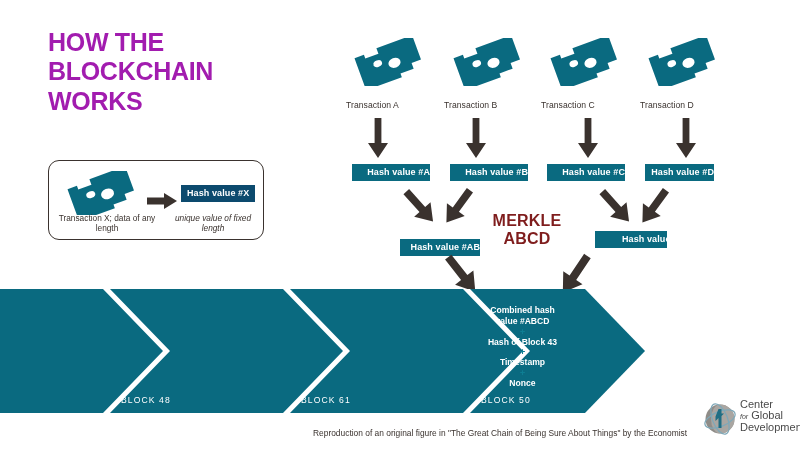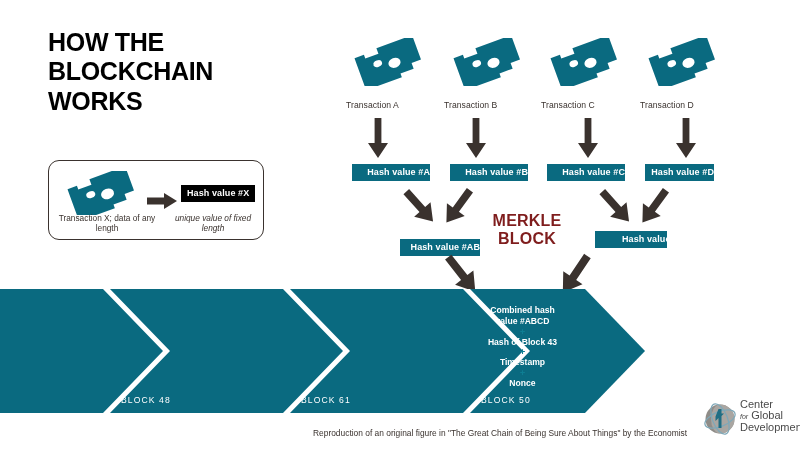--- a/index.html
+++ b/index.html
@@ -7,35 +7,35 @@
     width:800px;height:450px;overflow:hidden;background:#ffffff;
     font-family:"Liberation Sans", sans-serif;
     -webkit-font-smoothing:antialiased;
   }
   #stage{position:relative;width:800px;height:450px;}
 
   
   #title{
     position:absolute;left:48px;top:28px;width:260px;
     font-size:25px;font-weight:bold;line-height:1.17;
-    letter-spacing:-0.3px;color:#000000;text-transform:uppercase;
+    letter-spacing:-0.3px;color:#a21caf;text-transform:uppercase;
   }
   #title .ln{display:block;}
 
   
   #legend{
     position:absolute;left:48px;top:160px;width:216px;height:80px;
     border:1.6px solid #3A322E;border-radius:11px;background:#fff;
     box-sizing:border-box;
   }
   .legend-doc{position:absolute;left:16px;top:10px;}
   .legend-arrow{position:absolute;left:98px;top:32px;}
   .legend-hashbox{
     position:absolute;left:132px;top:24px;
-    background:#000000;color:#fff;font-size:9px;font-weight:bold;
+    background:#0c4a6e;color:#fff;font-size:9px;font-weight:bold;
     padding:3px 6px 4px 6px;letter-spacing:0.1px;white-space:nowrap;
   }
   .legend-cap{
     position:absolute;font-size:8.3px;line-height:1.25;color:#3A322E;
     text-align:center;
   }
   #legend-cap-left{left:8px;top:52px;width:100px;}
   #legend-cap-right{left:118px;top:52px;width:92px;font-style:italic;}
 
   
@@ -193,21 +193,21 @@
     <g transform="rotate(36 23 22)">
       <path d="M19.2,0 L26.8,0 L26.8,24 L34,24 L23,40 L12,24 L19.2,24 Z" fill="#3A322E"></path>
     </g>
   </svg>
 
   <div class="hashbox" style="left:400px;top:239px;width:80px;">Hash value #AB</div>
   <div class="hashbox" style="left:595px;top:231px;width:72px;padding-left:27px;">Hash value #CD</div>
 
   <div id="merkle-label">
     <span class="ln">MERKLE</span>
-    <span class="ln">BLOCK</span>
+    <span class="ln">ABCD</span>
   </div>
 
   <svg class="arrow-svg" style="left:437px;top:252px;" width="52" height="48" viewBox="0 0 52 48">
     <g transform="rotate(-38 26 24)">
       <path d="M22,0 L30,0 L30,26 L37.6,26 L26,44 L14.4,26 L22,26 Z" fill="#3A322E"></path>
     </g>
   </svg>
   <svg class="arrow-svg" style="left:548px;top:252px;" width="52" height="48" viewBox="0 0 52 48">
     <g transform="rotate(34 26 24)">
       <path d="M22,0 L30,0 L30,26 L37.6,26 L26,44 L14.4,26 L22,26 Z" fill="#3A322E"></path>

